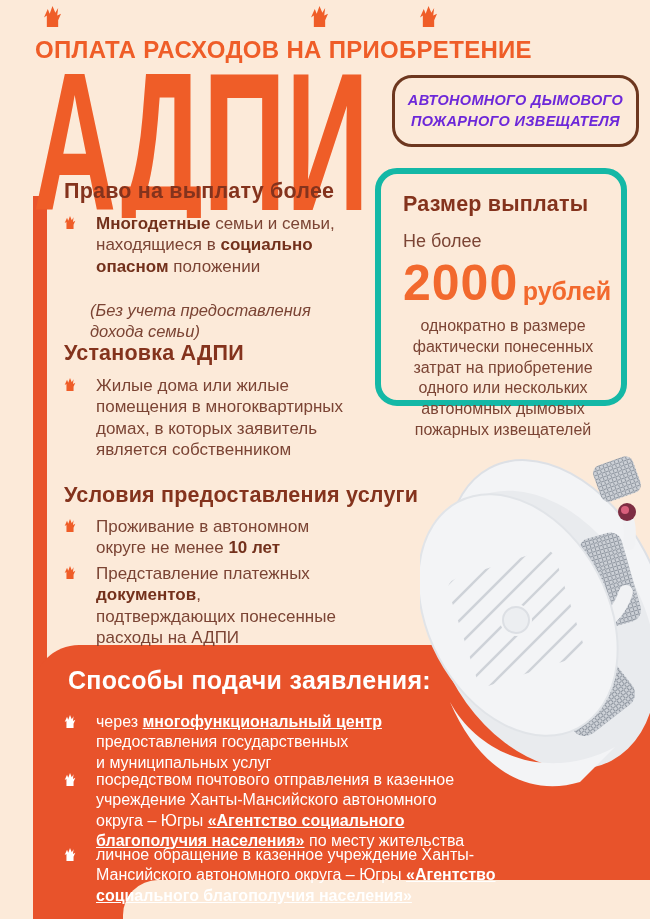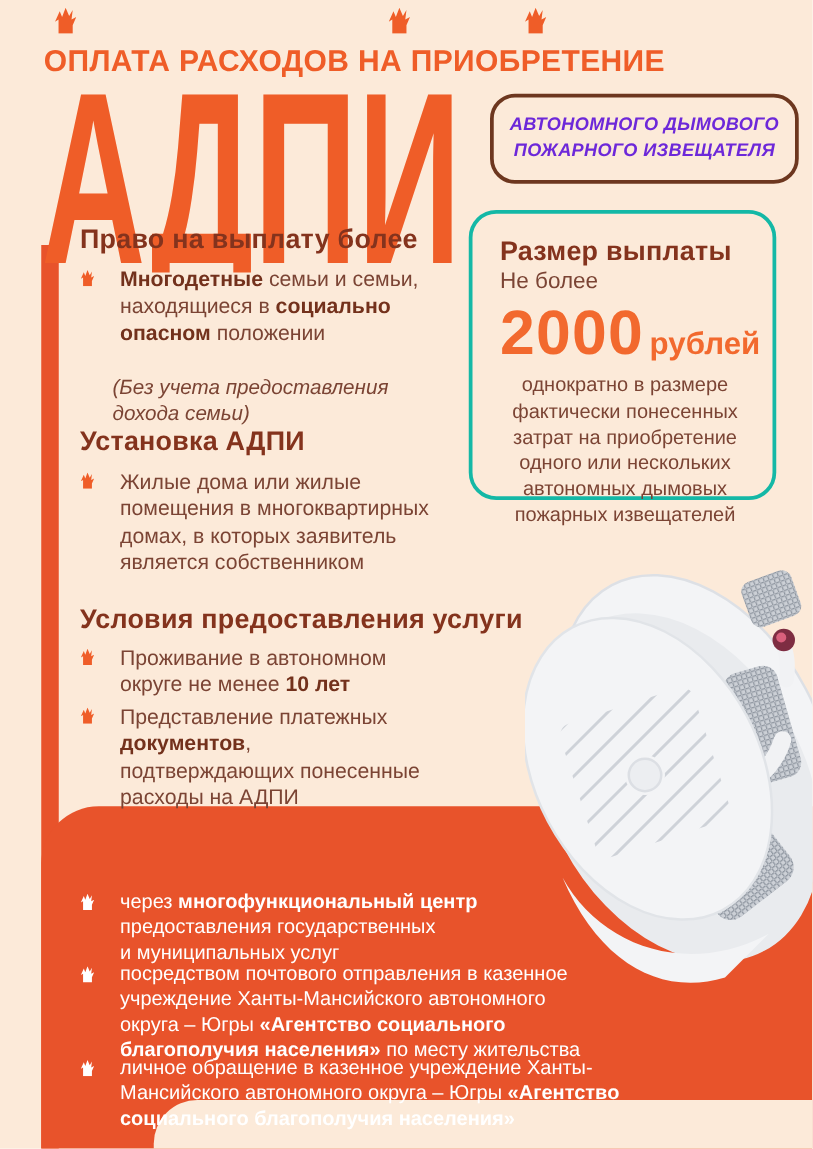--- a/index.html
+++ b/index.html
@@ -31,36 +31,36 @@
   
   .h2{font-size:21.5px;font-weight:800;color:#84331d;letter-spacing:.2px;}
   .bullet{display:flex;gap:20px;align-items:flex-start;}
   .bullet .flame{flex:0 0 auto;margin-top:3px;}
   .body-text{font-size:17px;line-height:1.26;color:#7b4434;}
   .body-text strong{font-weight:800;color:#73311c;}
   .note{font-size:16.5px;font-style:italic;color:#7b4434;line-height:1.3;}
   
   .pay-box{
     left:375px;top:168px;width:200px;height:190px;
-    border:3px solid #14b8a6;border-radius:22px;
+    border:6px solid #14b8a6;border-radius:22px;
     padding:18px 18px 18px 22px;
   }
-  .pay-prefix{font-size:18px;color:#7b4434;}
+  .pay-prefix{margin-top:14px;font-size:18px;color:#7b4434;}
   .pay-amount-row{margin-top:2px;white-space:nowrap;}
   .pay-amount{font-size:50px;font-weight:800;color:#f2692e;letter-spacing:1px;margin-top:24px;}
   .pay-currency{font-size:25px;font-weight:800;color:#f2692e;margin-top:16px;}
   .pay-desc{margin-top:4px;font-size:16px;line-height:1.3;color:#7b4434;white-space:pre-line;text-align:center;}
   
   .orange-zone{
     left:33px;top:645px;width:617px;height:274px;background:#e8532b;
     border-top-left-radius:46px;
   }
   .oz-heading{left:68px;top:666px;font-size:25px;font-weight:800;color:#ffffff;letter-spacing:.3px;}
   .oz-bullet{color:#ffffff;font-size:16px;line-height:1.27;}
-  .oz-bullet strong{font-weight:800;color:#ffffff;}
+  .oz-bullet strong{font-weight:800;color:#ffffff;text-decoration:underline;}
   .bottom-card{
     left:123px;top:880px;width:527px;height:39px;background:#fcead9;
     border-top-left-radius:35px;
   }
   .detector{left:420px;top:452px;width:245px;height:350px;}
 </style>
 </head>
 <body>
 
 <div class="page">
@@ -185,20 +185,21 @@
           <line x1="68" y1="356" x2="208" y2="216"></line>
       </g>
       <circle cx="96" cy="168" r="16" fill="#f3f4f6"></circle>
     </g>
     <circle cx="96" cy="168" r="13" fill="#eceef1" stroke="#dcdfe4" stroke-width="2"></circle>
 
     <circle cx="207" cy="60" r="9" fill="#7e2d42"></circle>
     <circle cx="205" cy="58" r="4" fill="#d9607c"></circle>
   </svg>
 
+  <div class="abs oz-heading">Способы подачи заявления:</div>
 
   <div class="abs bullet" style="left:64px;top:712px;width:410px">
     <svg class="flame" width="12" height="13" viewBox="0 0 18 22">
       <path d="M3 22 L3 10 L0 12 L4 3 L6 8 L9 0 L12 7 L15 2 L14 10 L18 8 L15 15 L15 22 Z" fill="#ffffff"></path>
     </svg>
     <div class="oz-bullet">через <strong>многофункциональный центр</strong><br>предоставления государственных<br>и муниципальных услуг</div>
   </div>
 
   <div class="abs bullet" style="left:64px;top:770px;width:420px">
     <svg class="flame" width="12" height="13" viewBox="0 0 18 22">

